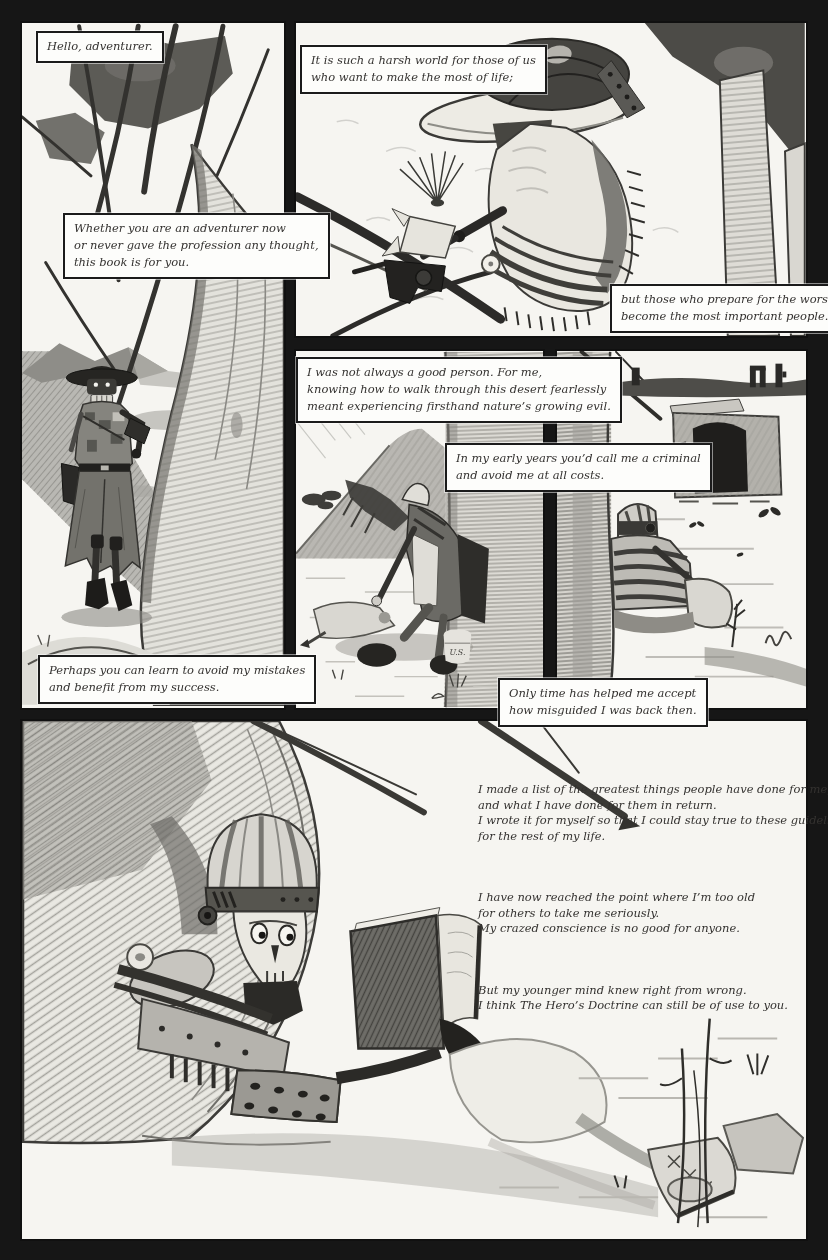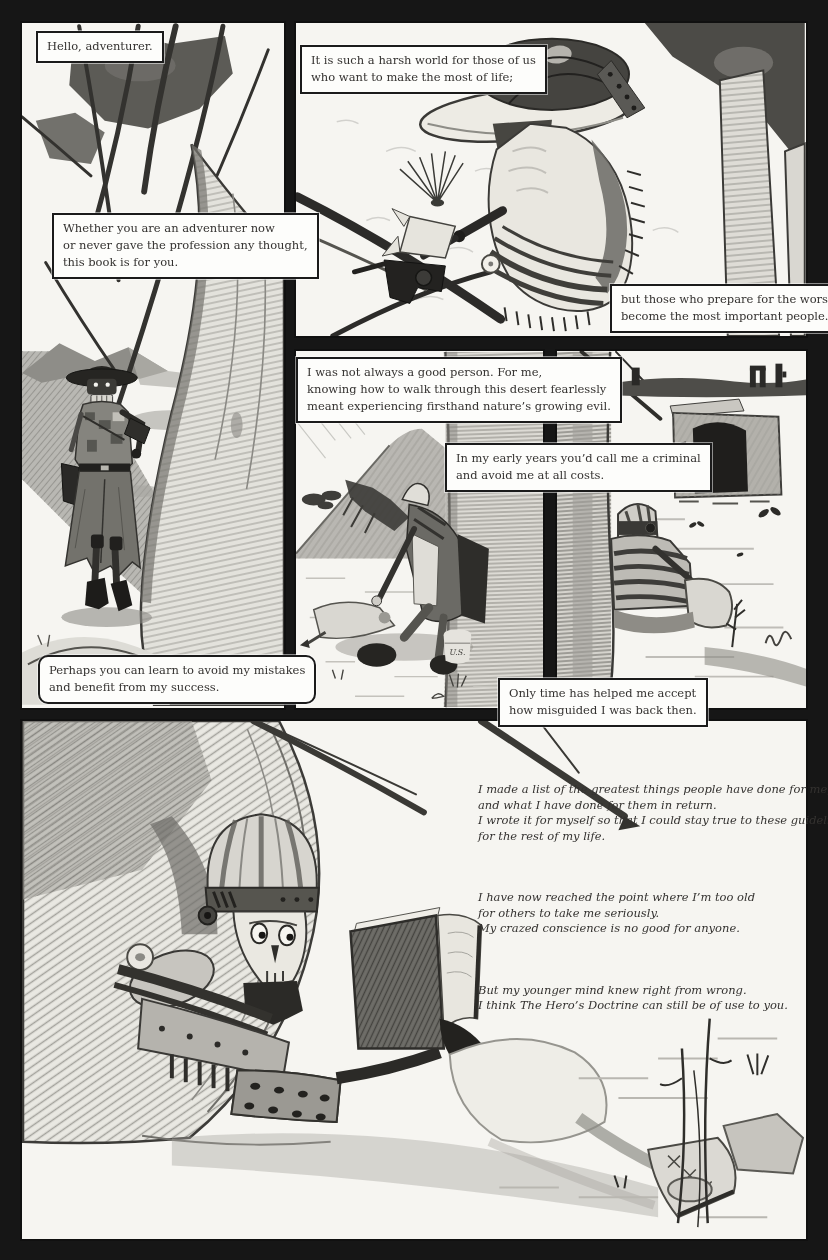--- a/index.html
+++ b/index.html
@@ -21,28 +21,29 @@
   #panel1{left:20px;top:21px;width:266px;height:689px;}
   #panel2{left:294px;top:21px;width:514px;height:317px;}
   #panel3{left:294px;top:349px;width:251px;height:361px;}
   #panel4{left:555px;top:349px;width:253px;height:361px;}
   #panel5{left:20px;top:719px;width:788px;height:522px;}
   .caption{
     position:absolute;z-index:5;
     background:var(--caption-bg,#fdfdfb);
     border:2px solid var(--caption-border,#1b1b1b);
     color:var(--caption-text,#343230);
+    font-style:italic;
     font-size:11.5px;line-height:17px;
     padding:5px 9px 6px 9px;
     white-space:pre;
     box-shadow:0 0 0 1px rgba(255,255,255,.5);
   }
   .c-hello{left:36px;top:31px;}
-  .c-whether{left:52px;top:213px;}
-  .c-perhaps{left:38px;top:655px;border-radius:10px;}
+  .c-whether{left:63px;top:213px;}
+  .c-perhaps{left:38px;top:655px;}
   .c-harsh{left:300px;top:45px;}
   .c-prepare{left:610px;top:284px;}
   .c-notalways{left:296px;top:357px;}
   .c-early{left:445px;top:443px;}
   .c-onlytime{left:498px;top:678px;}
   .monologue{
     position:absolute;z-index:5;
     left:478px;top:751px;width:340px;
     color:var(--caption-text,#343230);
     font-style:italic;

